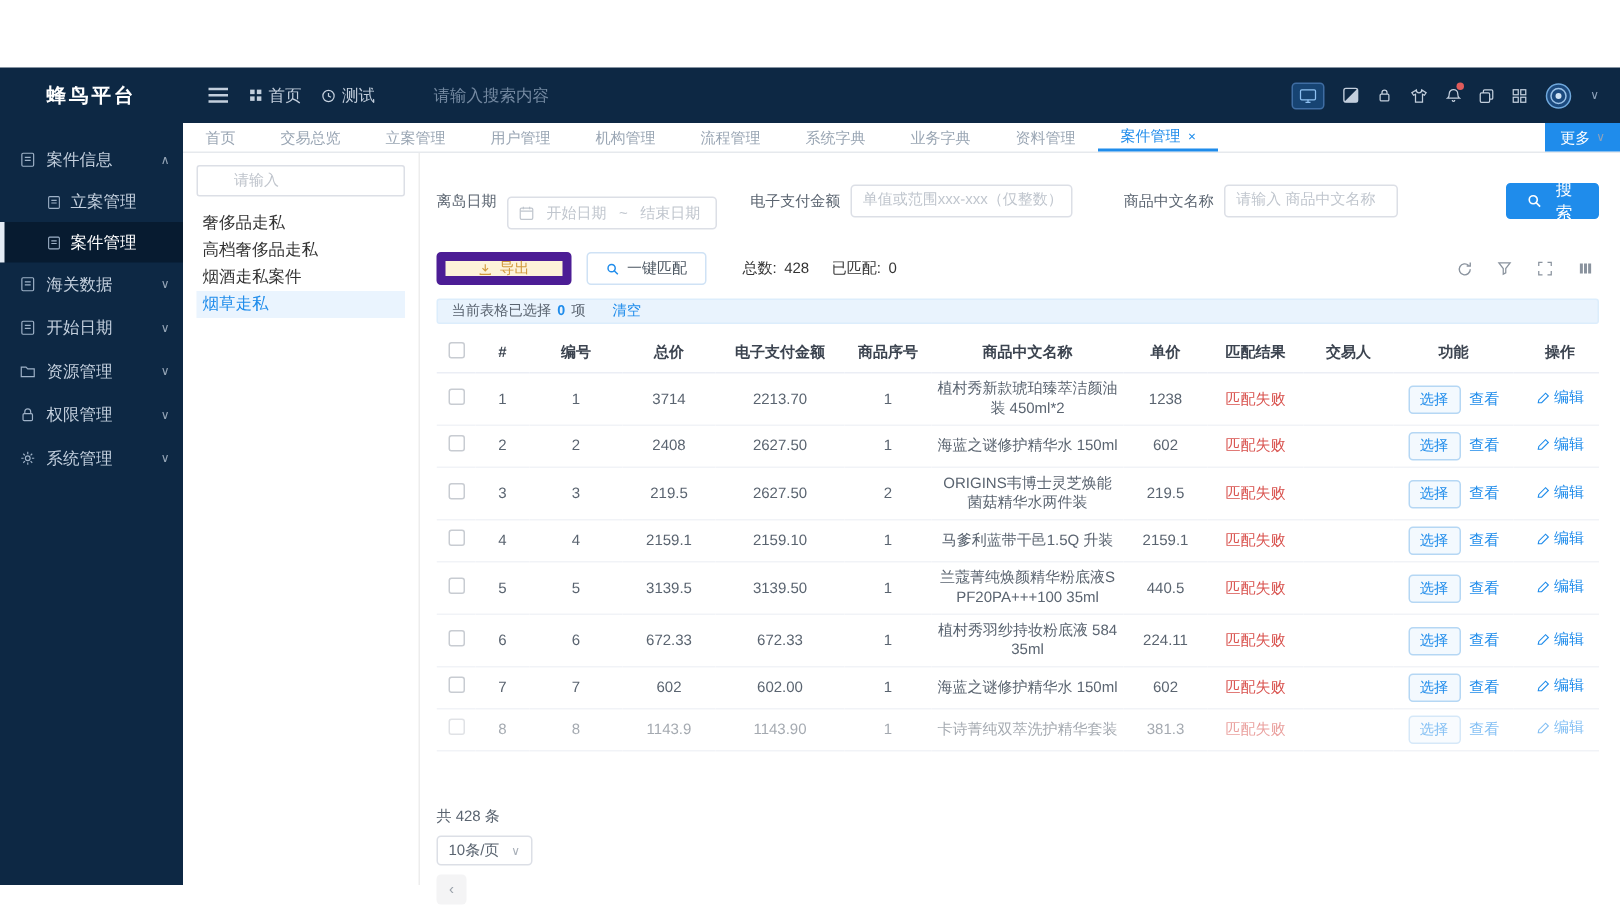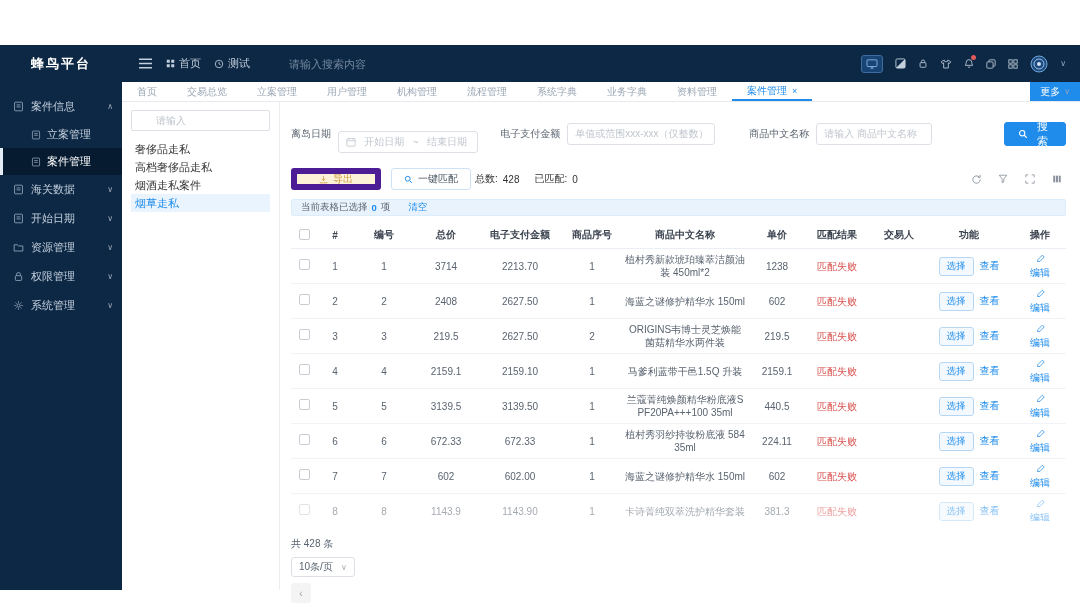--- a/index.html
+++ b/index.html
@@ -55,41 +55,41 @@
   .inp { height:22px; border:1px solid #dcdfe6; border-radius:3px; font-size:10px; padding:0 7px; color:#333; outline:none; }
   .inp::placeholder { color:#c0c6ce; }
   .g2 { margin-left:22px; } .g3 { margin-left:34px; }
   .search-btn { margin-left:72px; height:24px; background:#1f8ceb; border:1px solid #1f8ceb; color:#fff; border-radius:3px; font-size:11px; padding:0 13px; display:flex; align-items:center; gap:5px; cursor:pointer; }
 
   
   .toolbar { margin-top:15px; display:flex; align-items:center; font-size:10px; color:#333; }
   .export-btn { height:22px; background:#fdf3d9; border:6px solid #4c1d95; color:#d29a3d; border-radius:3px; padding:0 22px; display:flex; align-items:center; gap:5px; font-size:10px; cursor:pointer; }
   .match-btn { margin-left:10px; height:22px; background:#fff; border:1px solid #cfe2f5; color:#4a5560; border-radius:3px; padding:0 12px; display:flex; align-items:center; gap:5px; font-size:10px; cursor:pointer; }
   .match-btn .micn { color:#1f8ceb; }
-  .counts { margin-left:4px; display:flex; gap:5px; align-items:center; }
+  .counts { margin-left:24px; display:flex; gap:5px; align-items:center; }
   .counts .v { margin-right:10px; }
   .tool-icons { margin-left:auto; display:flex; gap:9px; color:#8a939e; }
   .tico { width:18px; height:18px; border-radius:50%; display:flex; align-items:center; justify-content:center; cursor:pointer; }
 
   
   .selbar { margin-top:9px; background:#e9f3fd; border:1px solid #dcedfc; border-radius:2px; height:17px; display:flex; align-items:center; padding:0 9px; font-size:9.5px; color:#5a6470; gap:4px; }
   .selbar .cnt { color:#1f8ceb; font-weight:bold; }
   .selbar .clear { color:#1f8ceb; margin-left:14px; cursor:pointer; }
 
   
   .table-clip { margin-top:5px; height:300px; overflow:hidden; }
   table { width:100%; border-collapse:collapse; table-layout:fixed; font-size:10px; color:#5a6470; }
   th { font-weight:bold; color:#3c4450; padding:7px 3px 6px; border-bottom:1px solid #ebeef5; text-align:center; white-space:nowrap; overflow:hidden; }
   td { padding:4px 3px; border-bottom:1px solid #f1f3f7; text-align:center; line-height:1.3; vertical-align:middle; word-break:break-all; }
   tr.faded td { opacity:.55; }
   .cb { width:11px; height:11px; border:1px solid #c8ccd2; border-radius:2px; display:inline-block; background:#fff; cursor:pointer; }
   .result { color:#d9534f; }
   .sel-btn { border:1px solid #b5d7f4; background:#f3f9fe; color:#1f8ceb; border-radius:3px; font-size:9.5px; padding:2px 7px; cursor:pointer; }
   .lnk { color:#1f8ceb; cursor:pointer; margin-left:6px; white-space:nowrap; }
-  .edit-lnk { color:#1f8ceb; cursor:pointer; display:inline-flex; align-items:center; gap:3px; white-space:nowrap;flex-direction:column; }
+  .edit-lnk { color:#1f8ceb; cursor:pointer; display:inline-flex; align-items:center; gap:3px; white-space:nowrap; }
 
   
   .pager { margin-top:16px; display:flex; justify-content:flex-end; align-items:flex-start; gap:6px; font-size:10px; color:#5a6470; padding-right:4px;flex-direction:column; }
   .psel { height:20px; border:1px solid #dcdfe6; border-radius:3px; display:flex; align-items:center; gap:8px; padding:0 7px; cursor:pointer; color:#5a6470; }
   .psel .caret2 { font-size:8px; color:#a8afb8; }
   .pbtn { min-width:20px; height:20px; border-radius:3px; background:#f4f4f5; color:#5a6470; display:flex; align-items:center; justify-content:center; padding:0 4px; cursor:pointer; }
   .pbtn.active { background:#1f8ceb; color:#fff; }
   .pbtn.navp { color:#9aa1aa; }
   .goto { display:flex; align-items:center; gap:5px; margin-left:8px; }
   .goto input { width:26px; height:20px; border:1px solid #dcdfe6; border-radius:3px; text-align:center; font-size:10px; color:#333; outline:none; }

